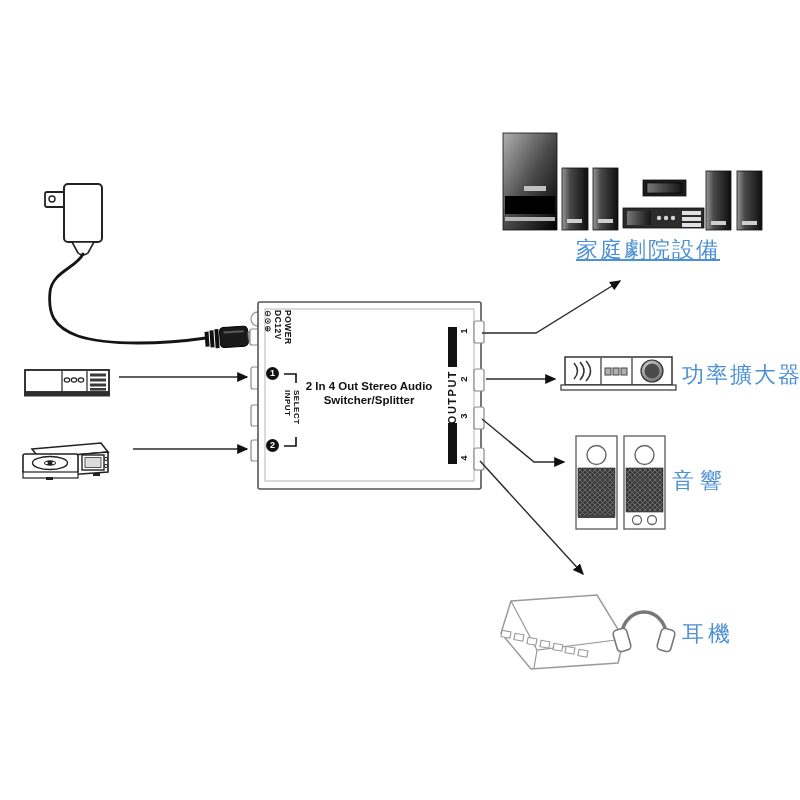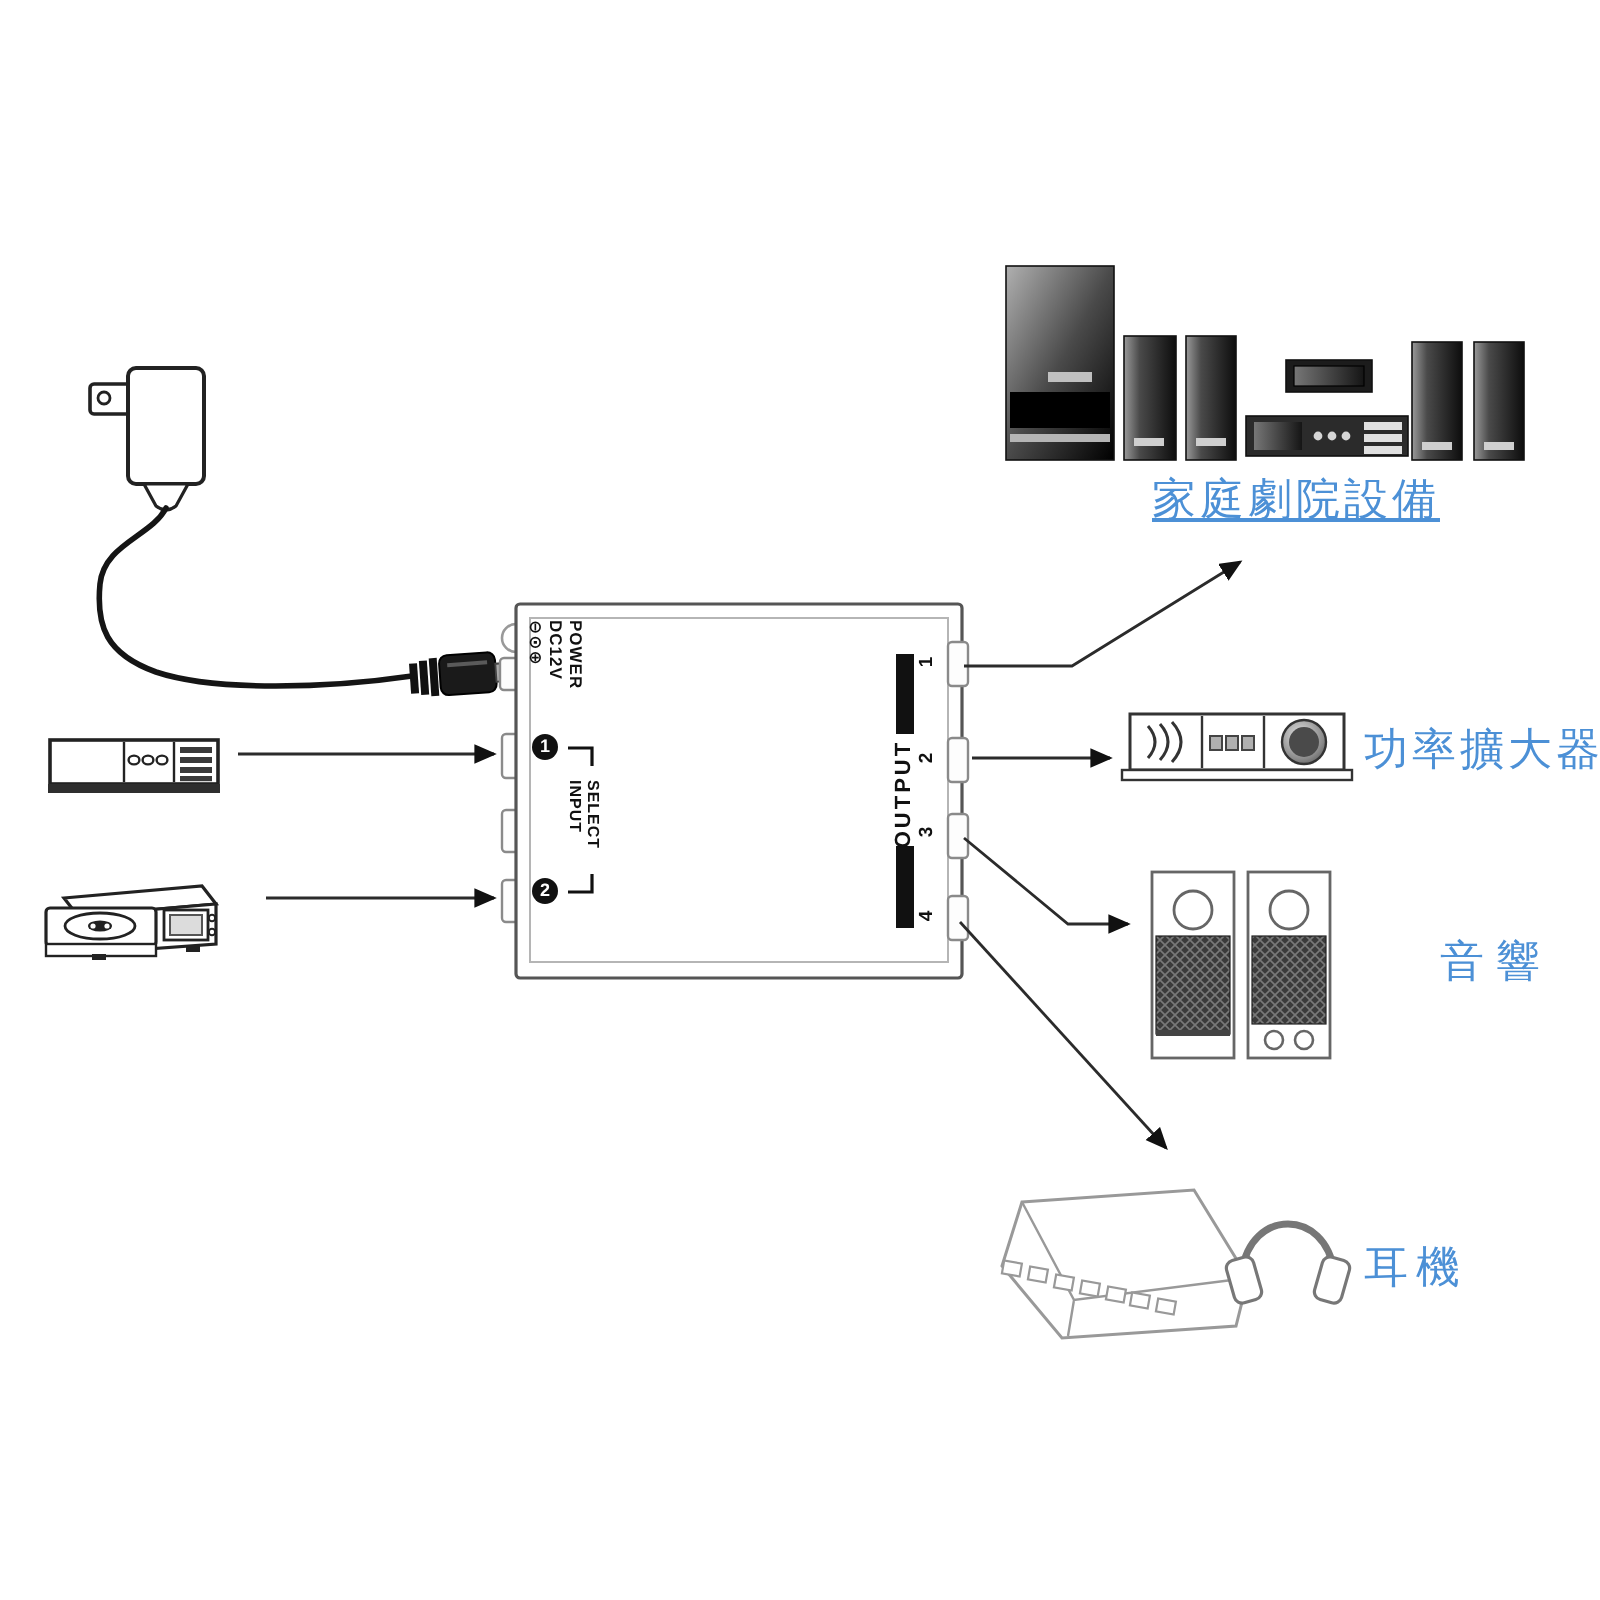--- a/index.html
+++ b/index.html
@@ -2,21 +2,21 @@
 <html><head>
 <meta charset="utf-8">
 <style>
   html,body{margin:0;padding:0;background:#fff;}
   #stage{position:relative;width:800px;height:800px;background:#fff;overflow:hidden;
          font-family:"Liberation Sans","DejaVu Sans",sans-serif;}
   #art{position:absolute;left:0;top:0;}
   .lbl{position:absolute;color:#4c90d6;font-size:22px;font-weight:400;white-space:nowrap;}
   .lbl.sp2{letter-spacing:2px;}
   .lbl.sp4{letter-spacing:4px;text-align:center;}
-  .lbl.sp6{letter-spacing:6px;margin-left:48px;}
+  .lbl.sp6{letter-spacing:6px;}
   .dev-title{position:absolute;left:290px;top:379px;width:158px;text-align:center;
              color:#111;font-size:11.5px;line-height:14px;font-weight:bold;}
   .vert-rl{position:absolute;writing-mode:vertical-rl;color:#111;font-weight:bold;
            font-size:8.5px;line-height:10px;letter-spacing:0.5px;}
   .vert-lr{position:absolute;writing-mode:vertical-lr;color:#111;font-weight:bold;
            font-size:8px;line-height:9px;letter-spacing:0.5px;}
   .rot{position:absolute;transform:rotate(-90deg);color:#111;font-weight:bold;text-align:center;}
   .out-word{left:417px;top:391px;width:70px;height:12px;font-size:11px;letter-spacing:1.5px;}
   .out-num{width:12px;height:12px;font-size:9.5px;line-height:12px;left:458px;}
   .badge{position:absolute;width:13px;height:13px;border-radius:50%;background:#111;color:#fff;
@@ -193,20 +193,24 @@
     </g>
   </g>
 
   <g>
     <path d="M621,636 C625,604 663,604 667,636" fill="none" stroke="#777" stroke-width="3.5"></path>
     <rect x="615" y="629" width="14" height="22" rx="4" fill="#fff" stroke="#777" stroke-width="1.6" transform="rotate(-16 622 640)"></rect>
     <rect x="659" y="629" width="14" height="22" rx="4" fill="#fff" stroke="#777" stroke-width="1.6" transform="rotate(16 666 640)"></rect>
   </g>
 </svg>
 
+  <div class="dev-title">
+    <div>2 In 4 Out Stereo Audio</div>
+    <div>Switcher/Splitter</div>
+  </div>
 
   <div class="vert-rl" style="left:263px;top:310px;height:56px;">
     <div>POWER</div>
     <div>DC12V</div>
     <div>⊖⊙⊕</div>
   </div>
 
   <div class="vert-lr" style="left:283px;top:390px;height:40px;">
     <div>INPUT</div>
     <div>SELECT</div>

